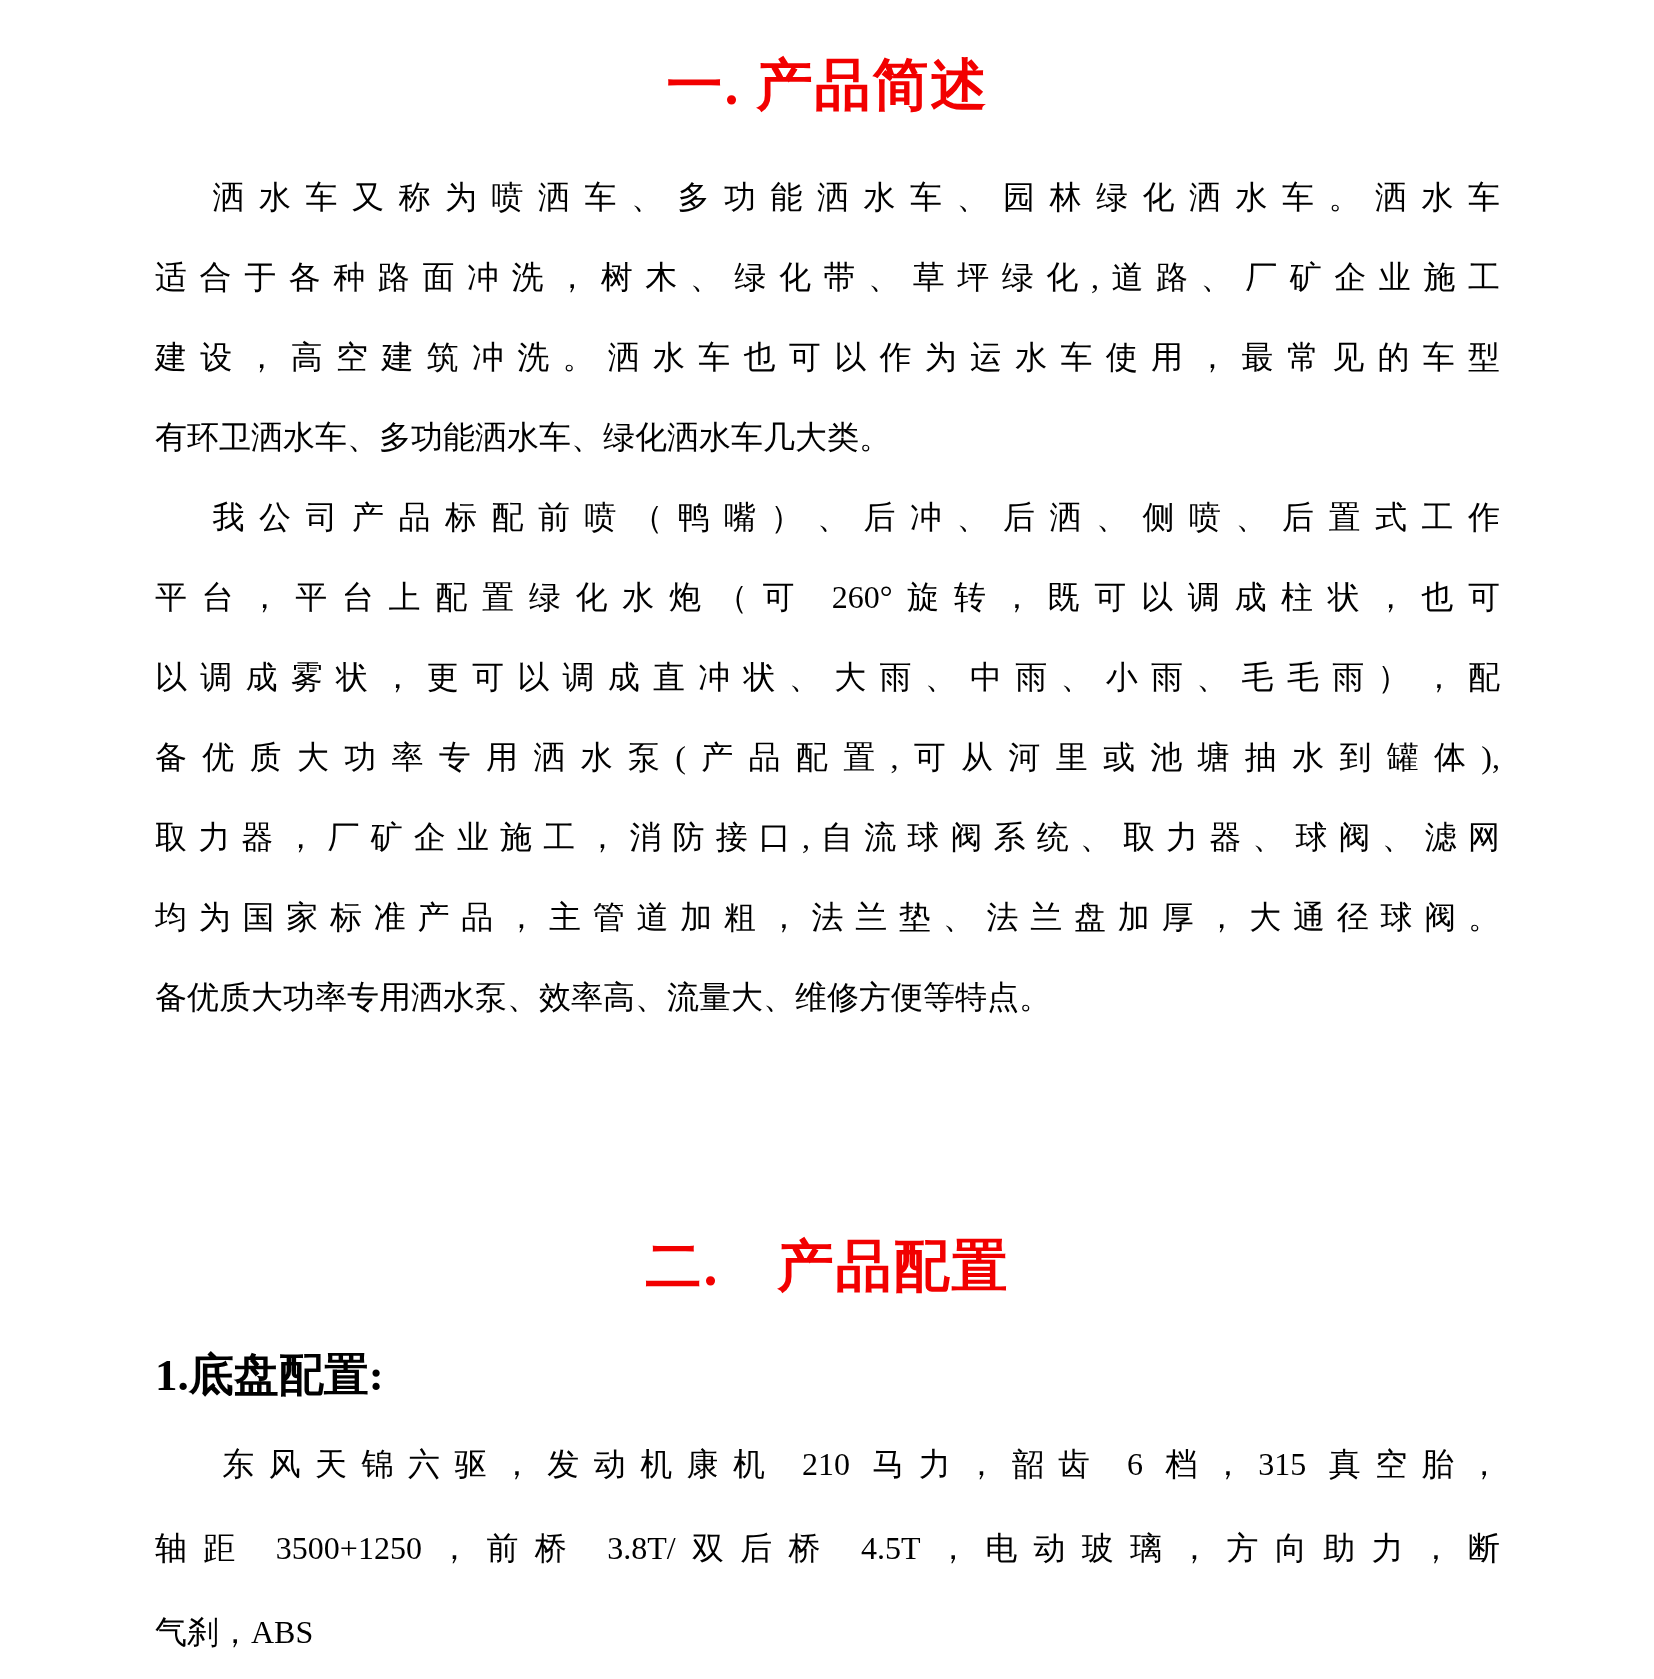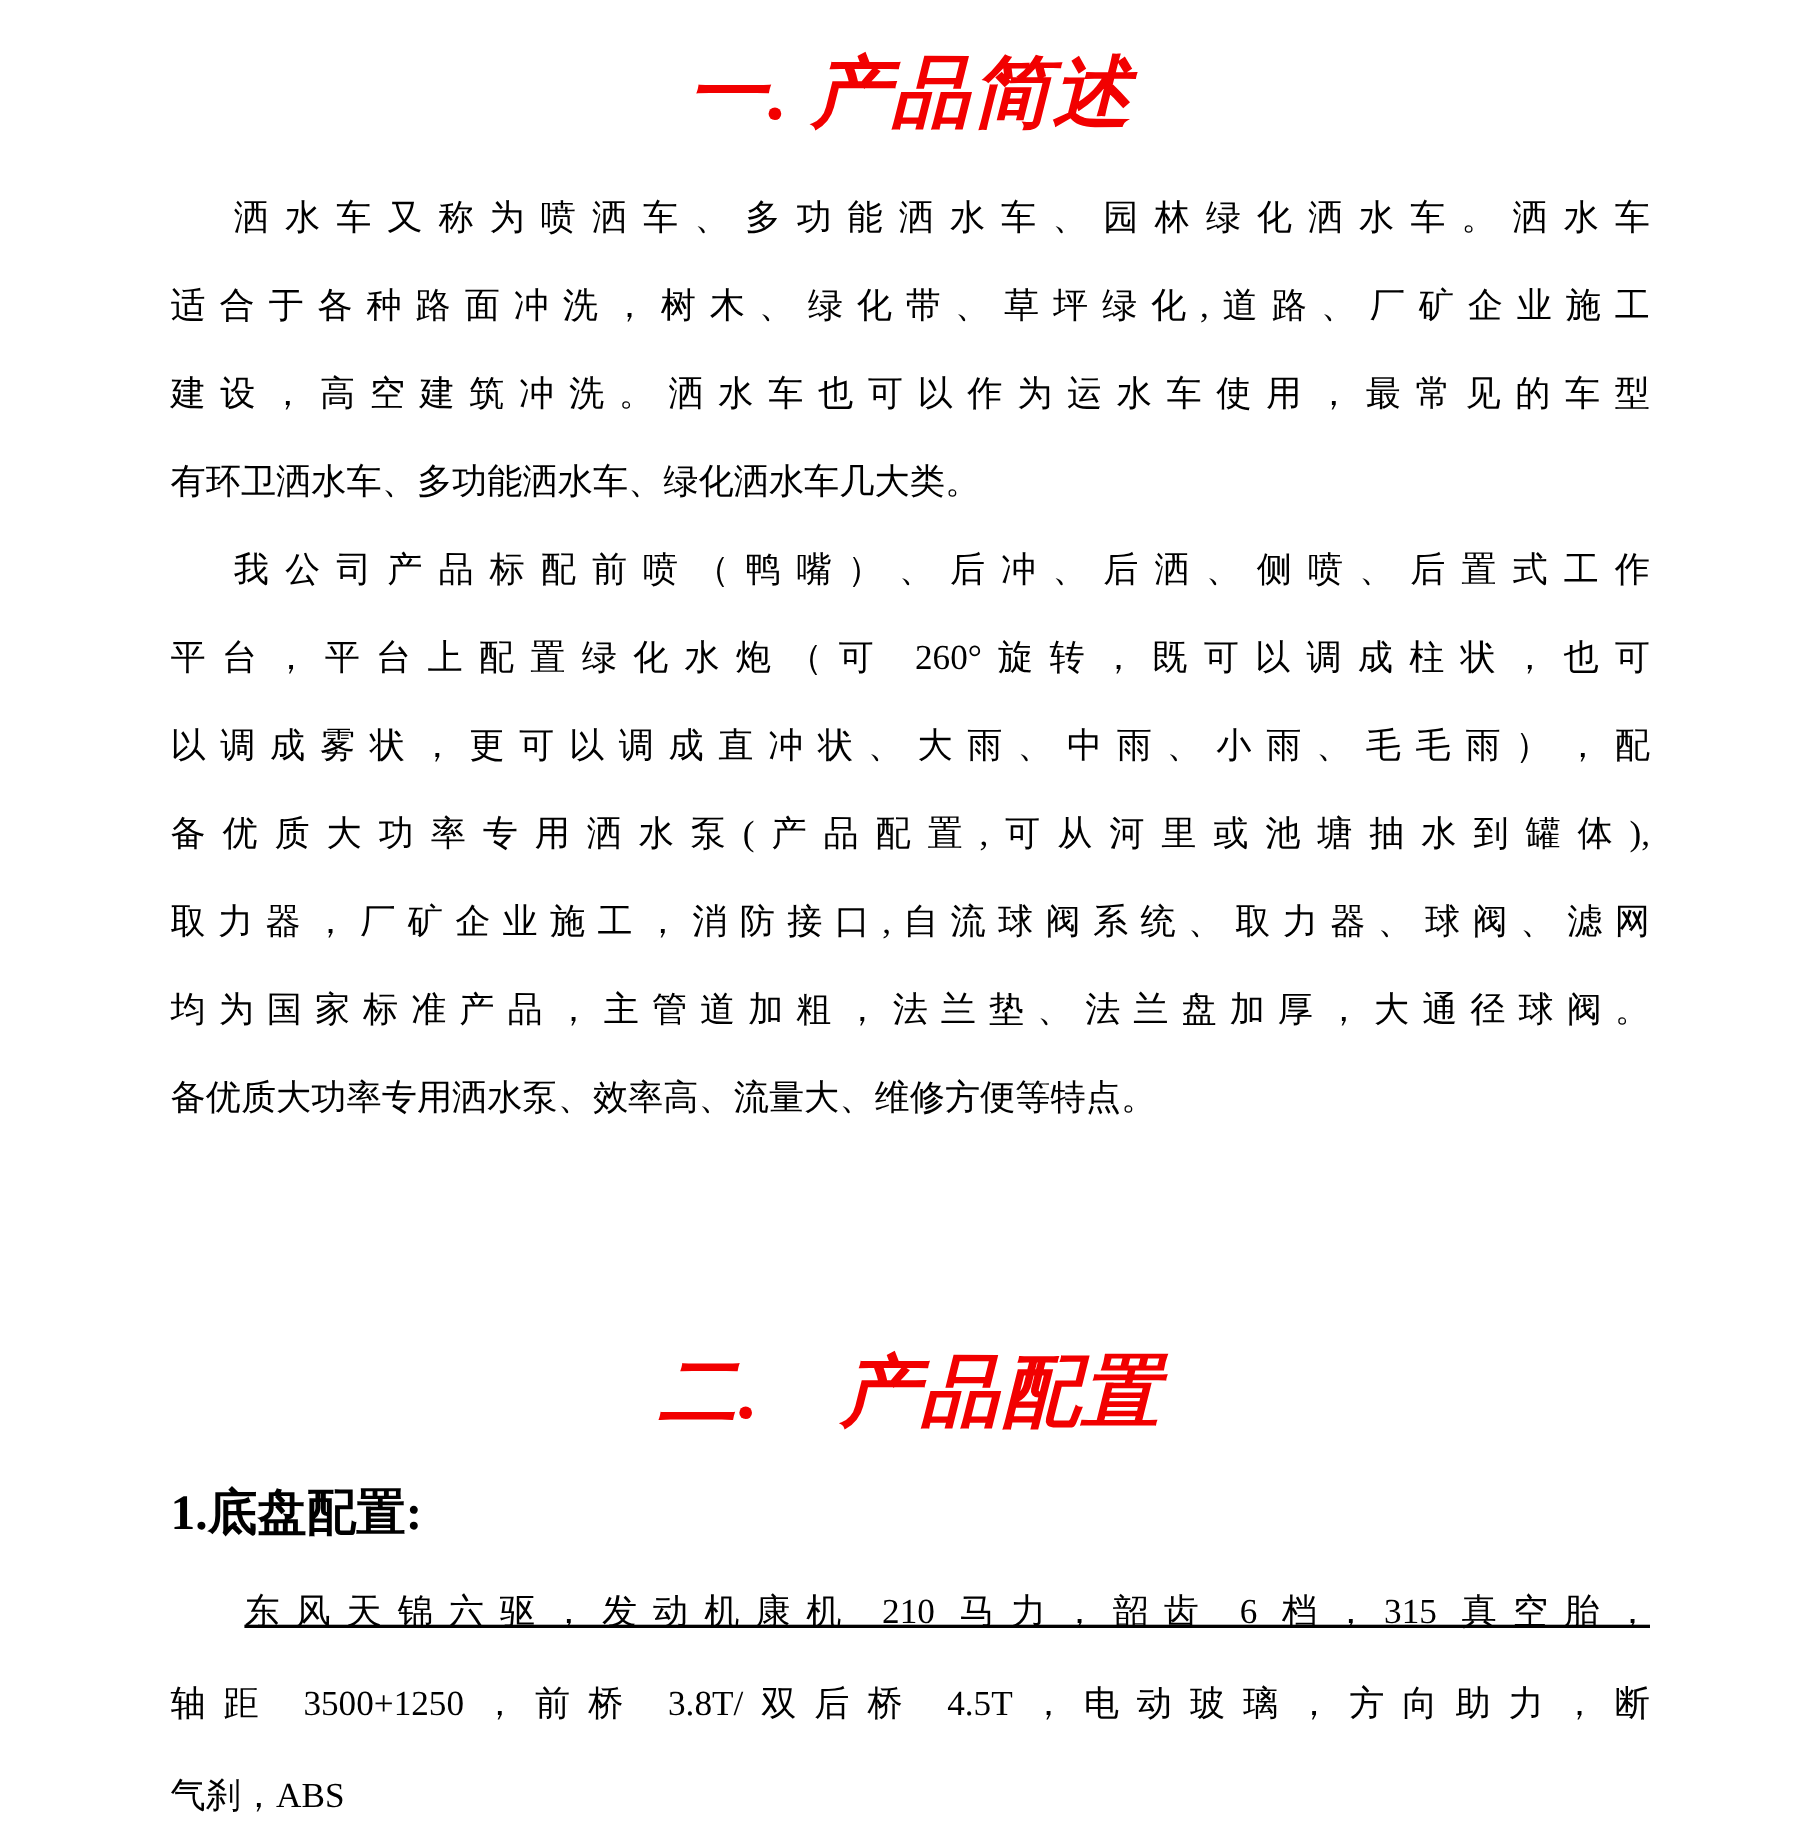--- a/index.html
+++ b/index.html
@@ -12,28 +12,27 @@
     position: relative;
     width: 1654px;
     height: 1679px;
     box-sizing: border-box;
     padding: 35px 154px 0 155px;
     background: var(--paper);
     color: var(--ink);
     overflow: hidden;
   }
   .doc-title {
-    font-size: 71px;
+    font-size: 56px;
     line-height: 100px;
     font-weight: 700;
     text-align: center;
     color: var(--red);
     letter-spacing: 2px;
     white-space: pre;
-    font-style: italic;
   }
   .title-2 { margin-top: 179px; }
   .lines { margin-top: 22px; }
   .lines-2 { margin-top: 7px; }
   .line {
     font-size: 32px;
     line-height: 80px;
     color: var(--ink);
   }
   .lines-2 .line { line-height: 84px; }
@@ -68,18 +67,18 @@
       <div class="line fill">取力器，厂矿企业施工，消防接口,自流球阀系统、取力器、球阀、滤网</div>
       <div class="line fill">均为国家标准产品，主管道加粗，法兰垫、法兰盘加厚，大通径球阀。</div>
       <div class="line">备优质大功率专用洒水泵、效率高、流量大、维修方便等特点。</div>
     </div>
 
   <h1 class="doc-title title-2">二.　产品配置</h1>
 
   <div class="subheading">1.底盘配置:</div>
 
   <div class="lines lines-2">
-      <div class="line fill" style="text-indent: 2.1em; text-decoration: underline;">东风天锦六驱，发动机康机 210 马力，韶齿 6 档，315 真空胎，</div>
+      <div class="line fill" style="text-indent: 2.1em;">东风天锦六驱，发动机康机 210 马力，韶齿 6 档，315 真空胎，</div>
       <div class="line fill">轴距 3500+1250，前桥 3.8T/双后桥 4.5T，电动玻璃，方向助力，断</div>
       <div class="line">气刹，ABS</div>
     </div>
 
 </div>
 
 </body></html>

